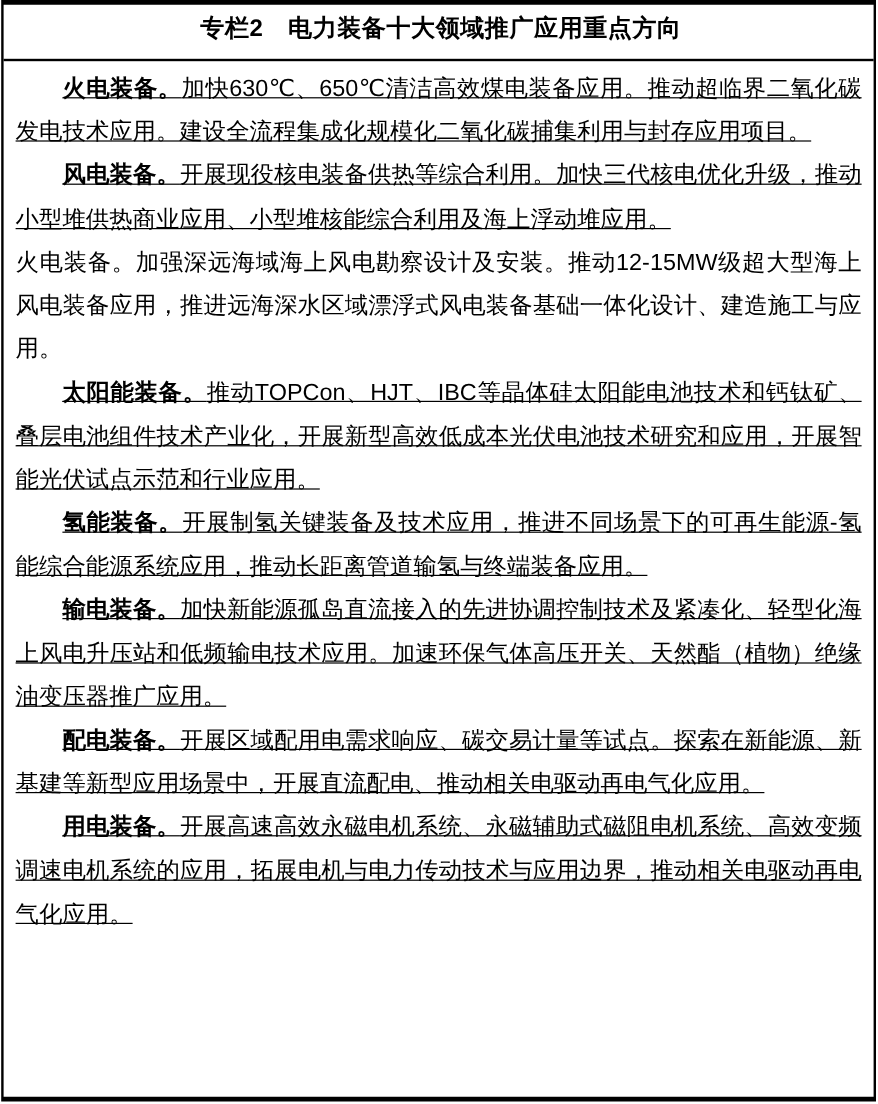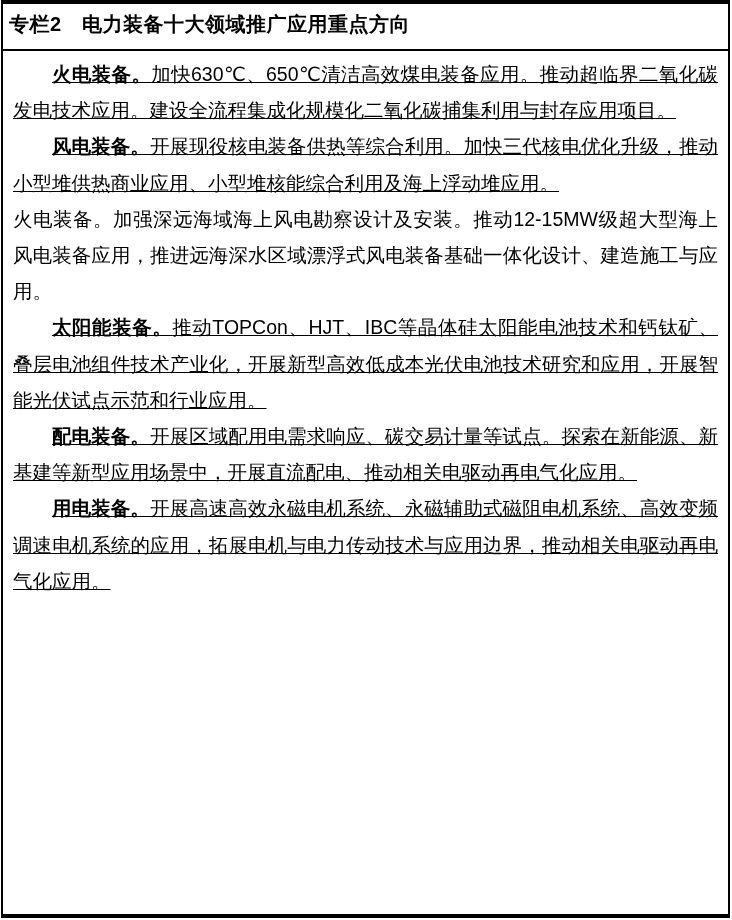--- a/index.html
+++ b/index.html
@@ -19,21 +19,21 @@
     width: 729px;
     height: 918px;
     border-left: 2px solid #000;
     border-right: 2px solid #000;
     border-top: 4px solid #000;
     border-bottom: 4px solid #000;
     background: #ffffff;
   }
   .title-row {
     border-bottom: 2px solid #000;
-    text-align: left;
+    text-align: center;
     padding: 8px 2px 13px 6px;
   }
   .panel-title {
     font-size: 20px;
     line-height: 24px;
     font-weight: bold;
     letter-spacing: 0.5px;
     white-space: nowrap;
   }
   .body-row {
@@ -61,21 +61,23 @@
 
     <p class="para indent"><span class="head-bold">火电装备。</span><span>加快630℃、650℃清洁高效煤电装备应用。推动超临界二氧化碳发电技术应用。建设全流程集成化规模化二氧化碳捕集利用与封存应用项目。</span></p>
 
 
     <p class="para indent"><span class="head-bold">风电装备。</span><span>开展现役核电装备供热等综合利用。加快三代核电优化升级，推动小型堆供热商业应用、小型堆核能综合利用及海上浮动堆应用。</span></p>
 
     <p class="para"><span>火电装备。</span><span>加强深远海域海上风电勘察设计及安装。推动12-15MW级超大型海上风电装备应用，推进远海深水区域漂浮式风电装备基础一体化设计、建造施工与应用。</span></p>
 
     <p class="para indent"><span class="head-bold">太阳能装备。</span><span>推动TOPCon、HJT、IBC等晶体硅太阳能电池技术和钙钛矿、叠层电池组件技术产业化，开展新型高效低成本光伏电池技术研究和应用，开展智能光伏试点示范和行业应用。</span></p>
 
+    <p class="para indent"><span class="head-bold">氢能装备。</span><span>开展制氢关键装备及技术应用，推进不同场景下的可再生能源-氢能综合能源系统应用，推动长距离管道输氢与终端装备应用。</span></p>
 
 
+    <p class="para indent"><span class="head-bold">输电装备。</span><span>加快新能源孤岛直流接入的先进协调控制技术及紧凑化、轻型化海上风电升压站和低频输电技术应用。加速环保气体高压开关、天然酯（植物）绝缘油变压器推广应用。</span></p>
 
     <p class="para indent"><span class="head-bold">配电装备。</span><span>开展区域配用电需求响应、碳交易计量等试点。探索在新能源、新基建等新型应用场景中，开展直流配电、推动相关电驱动再电气化应用。</span></p>
 
     <p class="para indent"><span class="head-bold">用电装备。</span><span>开展高速高效永磁电机系统、永磁辅助式磁阻电机系统、高效变频调速电机系统的应用，拓展电机与电力传动技术与应用边界，推动相关电驱动再电气化应用。</span></p>
 
   </div>
 </div>
 
 </body></html>

